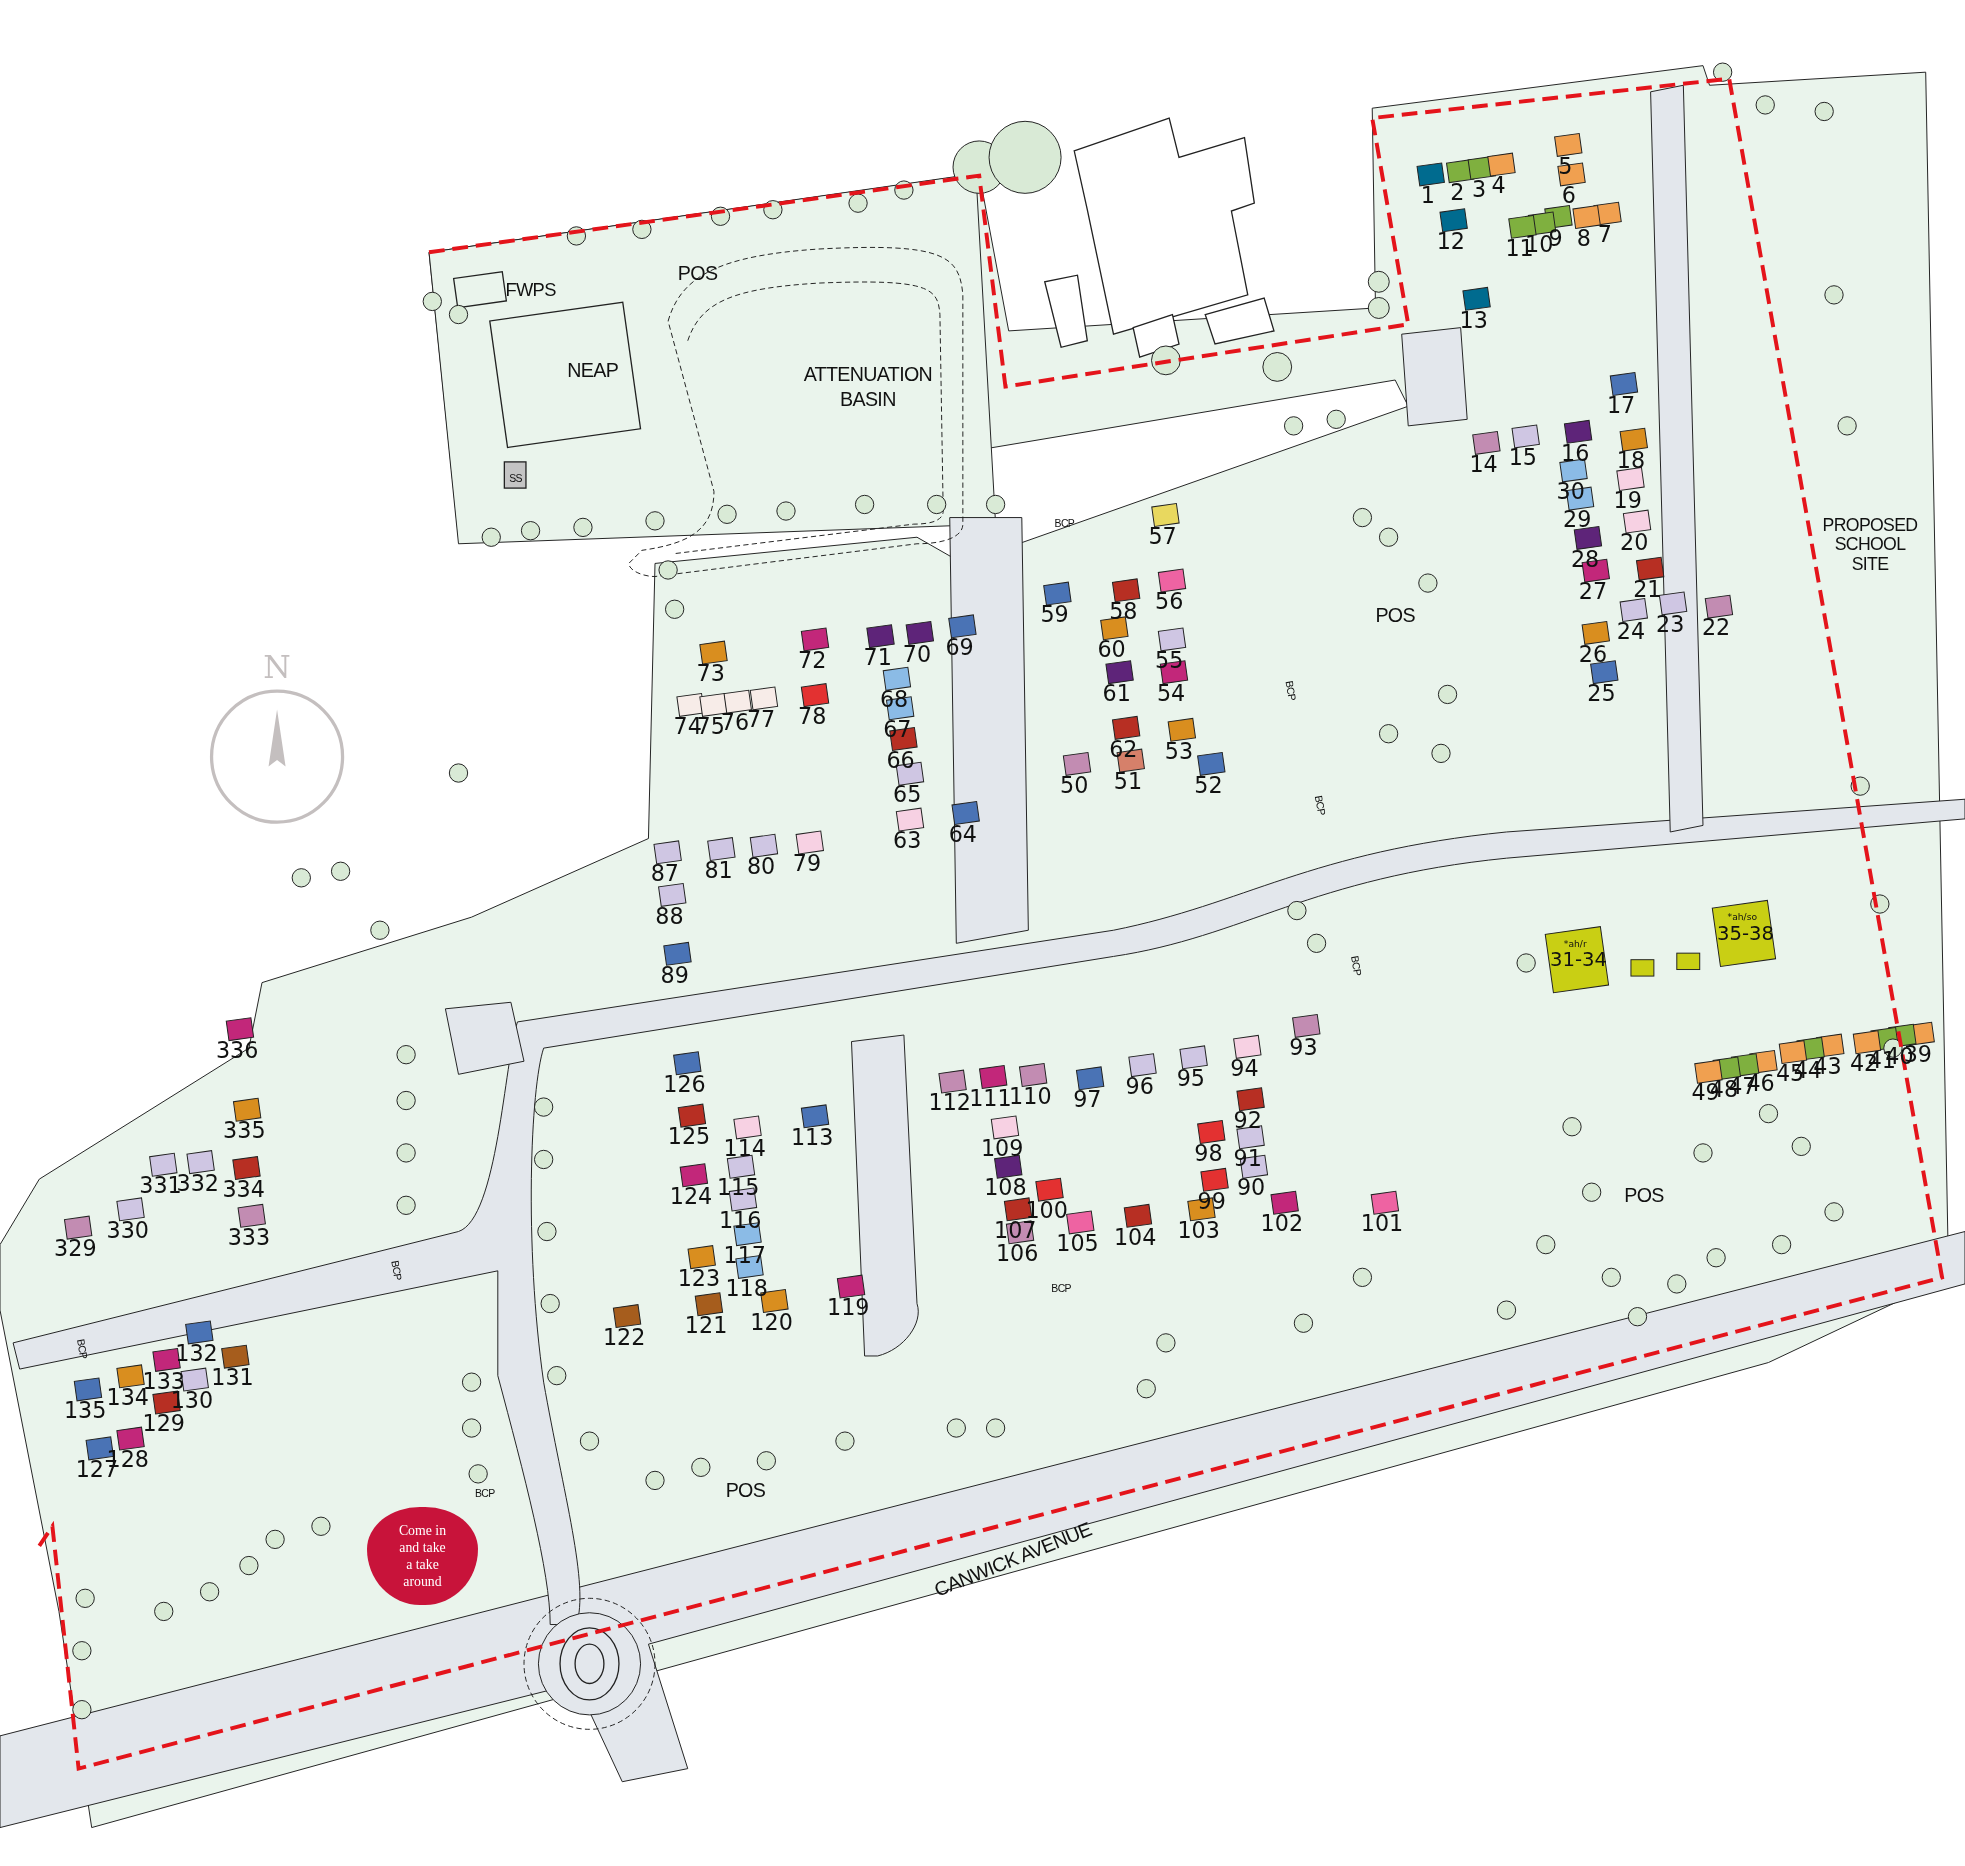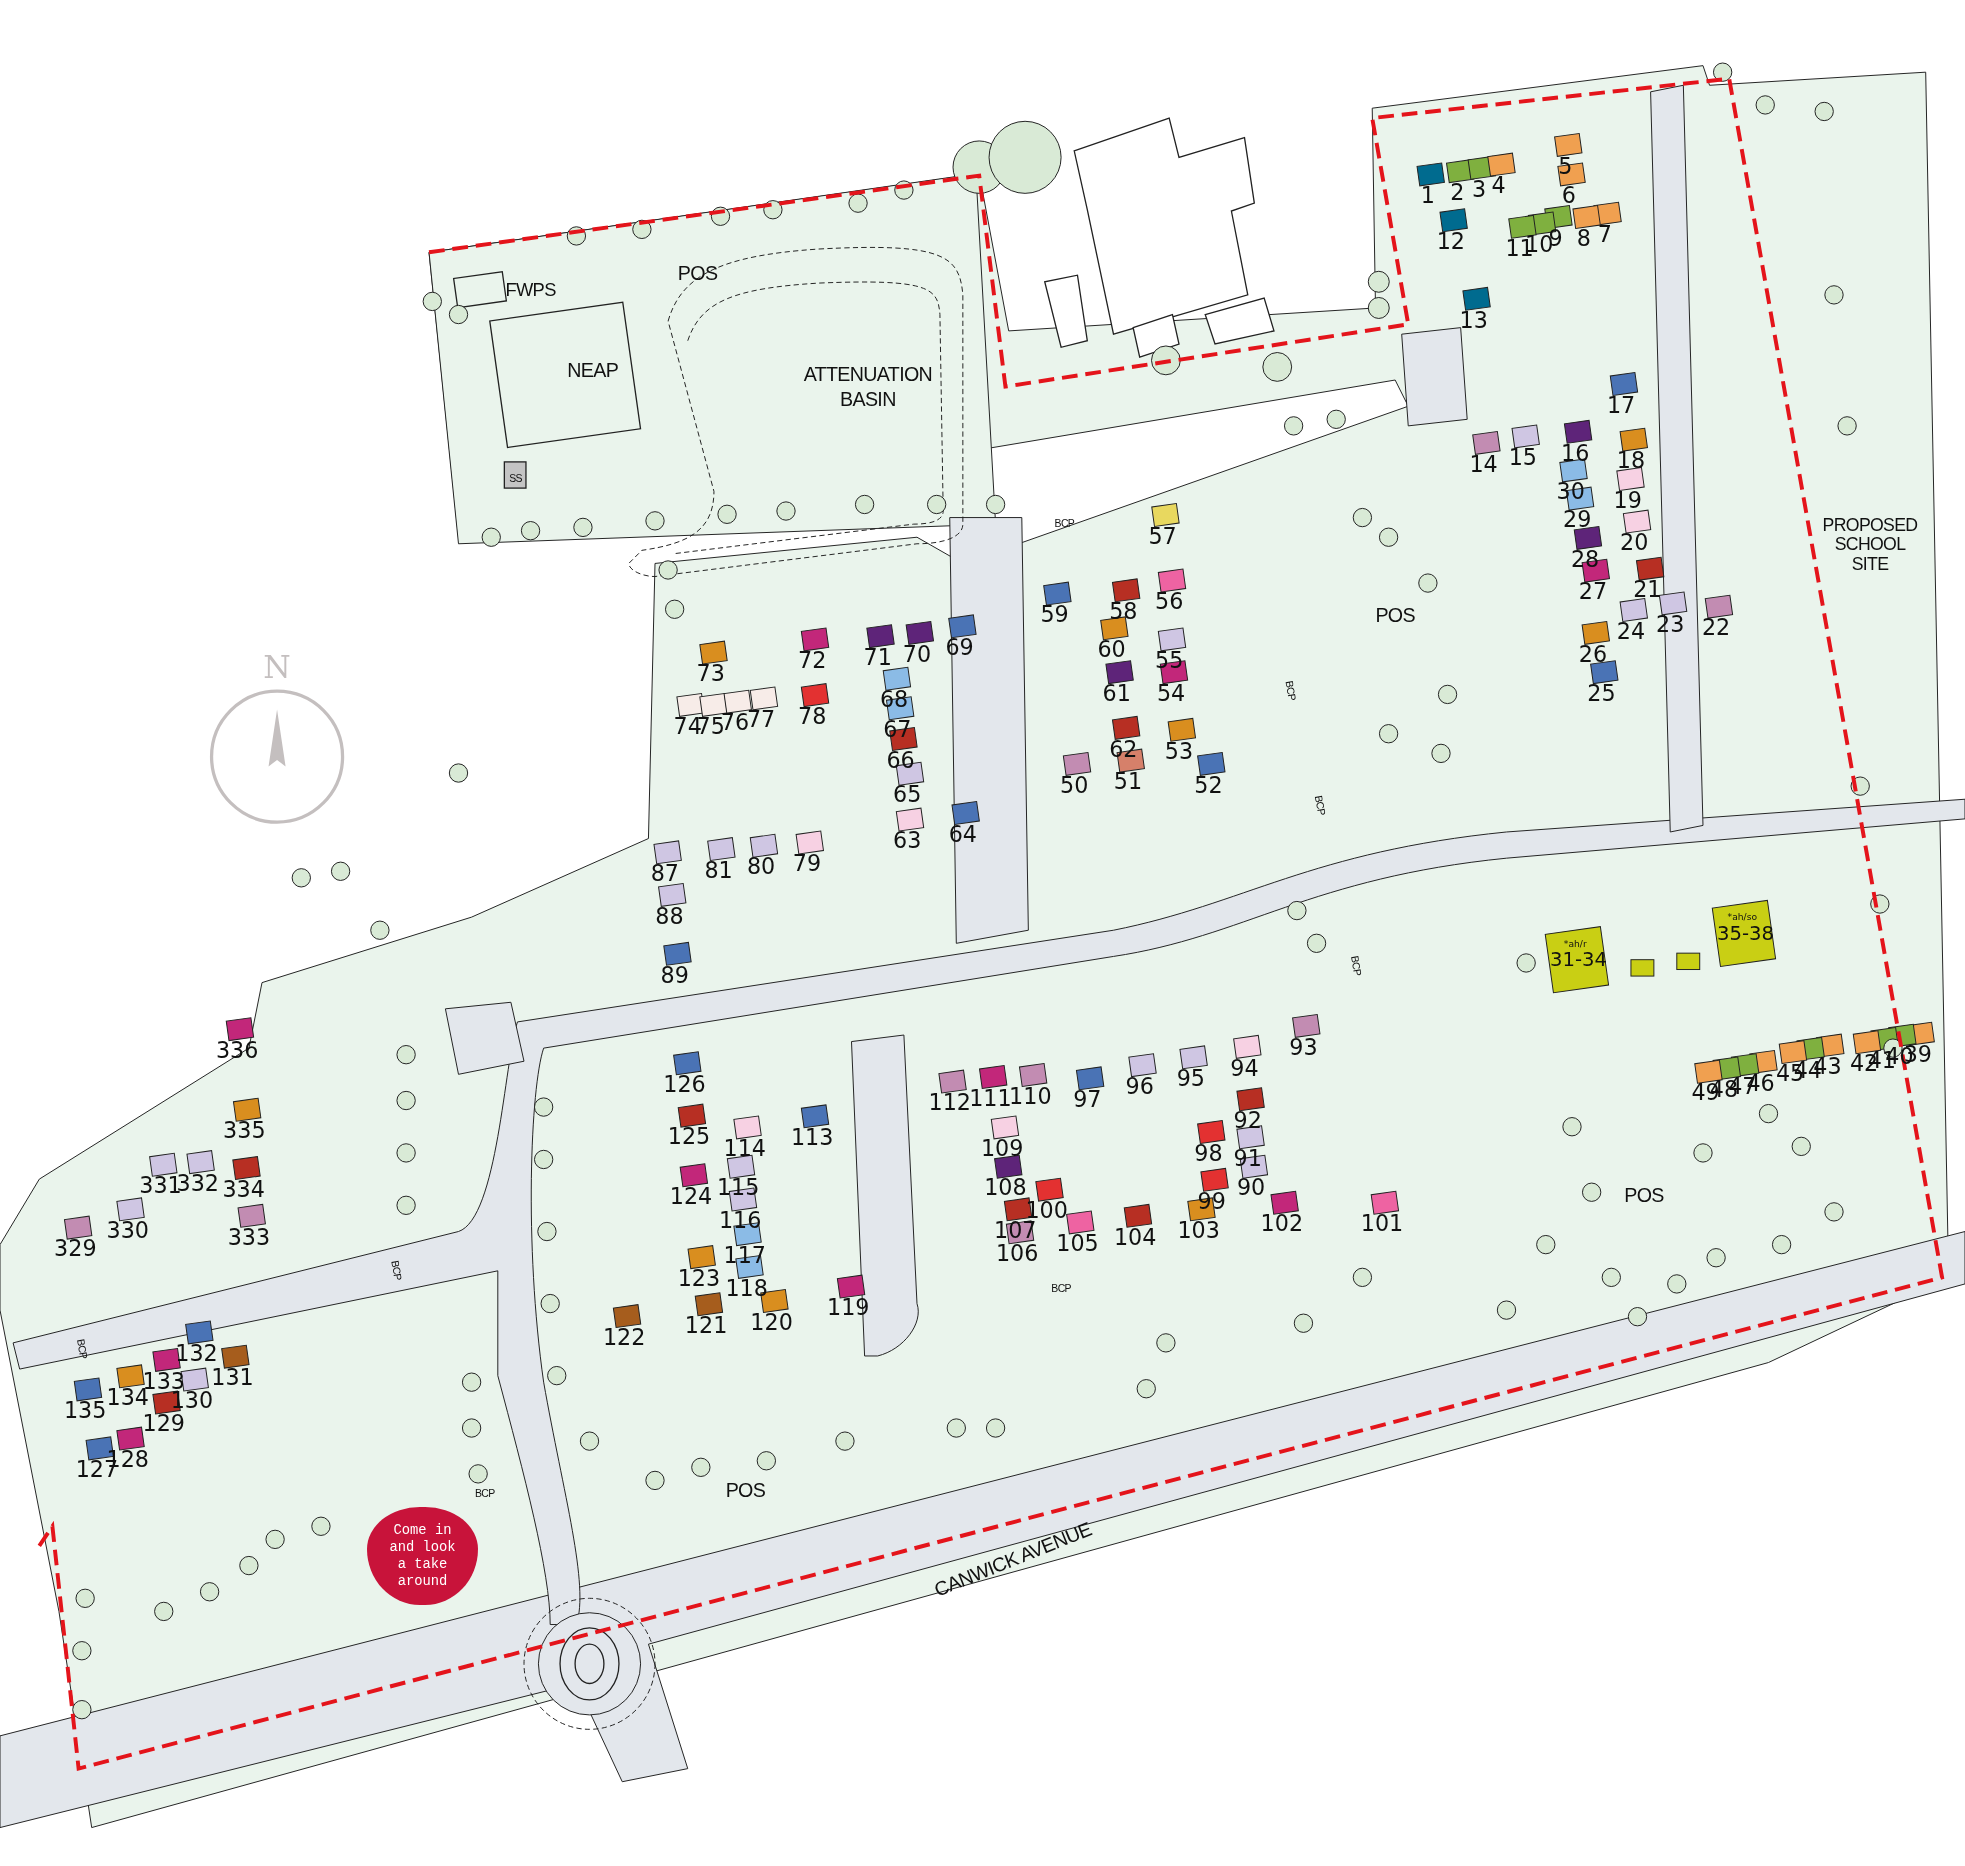--- a/index.html
+++ b/index.html
@@ -3,21 +3,21 @@
 <meta charset="utf-8">
 <style>
   html, body { margin:0; padding:0; background:#ffffff; }
   body { width:1965px; height:1867px; position:relative; overflow:hidden; font-family:"Liberation Sans", sans-serif; }
   #plan { position:absolute; left:0; top:0; width:1965px; height:1867px; }
   .lbl { font-family:"DejaVu Sans", sans-serif; fill:#111; }
   .area-lbl { font-family:"Liberation Sans", sans-serif; fill:#111; letter-spacing:-1px; }
   .plot-num { font-family:"DejaVu Sans", sans-serif; fill:#111; font-size:34px; text-anchor:middle; dominant-baseline:middle; }
   .cta { position:absolute; left:367px; top:1507px; width:111px; height:98px;
          background:#c8133a; border-radius:50% 50% 50% 50% / 45% 45% 60% 60%;
-         color:#fff; font-family:Liberation Mono, monospace; font-size:13.8px; line-height:17px;
+         color:#fff; font-family:Liberation Serif, serif; font-size:13.8px; line-height:17px;
          text-align:center; display:flex; align-items:center; justify-content:center; cursor:pointer; }
   .tree { fill:#d9ead6; stroke:#222; stroke-width:1.5; }
   .pos { fill:#eaf4ec; stroke:#222; stroke-width:1.5; }
   .road { fill:#e3e7ec; stroke:#222; stroke-width:1.5; }
   .block { stroke:#222; stroke-width:1.5; }
   .boundary { fill:none; stroke:#e4141b; stroke-width:6; stroke-dasharray:24 12; }
   .dash { fill:none; stroke:#222; stroke-width:1.5; stroke-dasharray:8 5; }
   .exist { fill:#fff; stroke:#222; stroke-width:2; }
 </style>
 </head>
@@ -720,18 +720,18 @@
       <text x="380" y="1890" class="plot-num">333</text>
       <text x="372" y="1817" class="plot-num">334</text>
       <text x="373" y="1728" class="plot-num">335</text>
       <text x="362" y="1605" class="plot-num">336</text>
     </g>
 </svg>
 
 <div class="cta">
   <div>
     <div>Come in</div>
-    <div>and look</div>
+    <div>and take</div>
     <div>a take</div>
     <div>around</div>
   </div>
 </div>
 
 
 </body></html>

